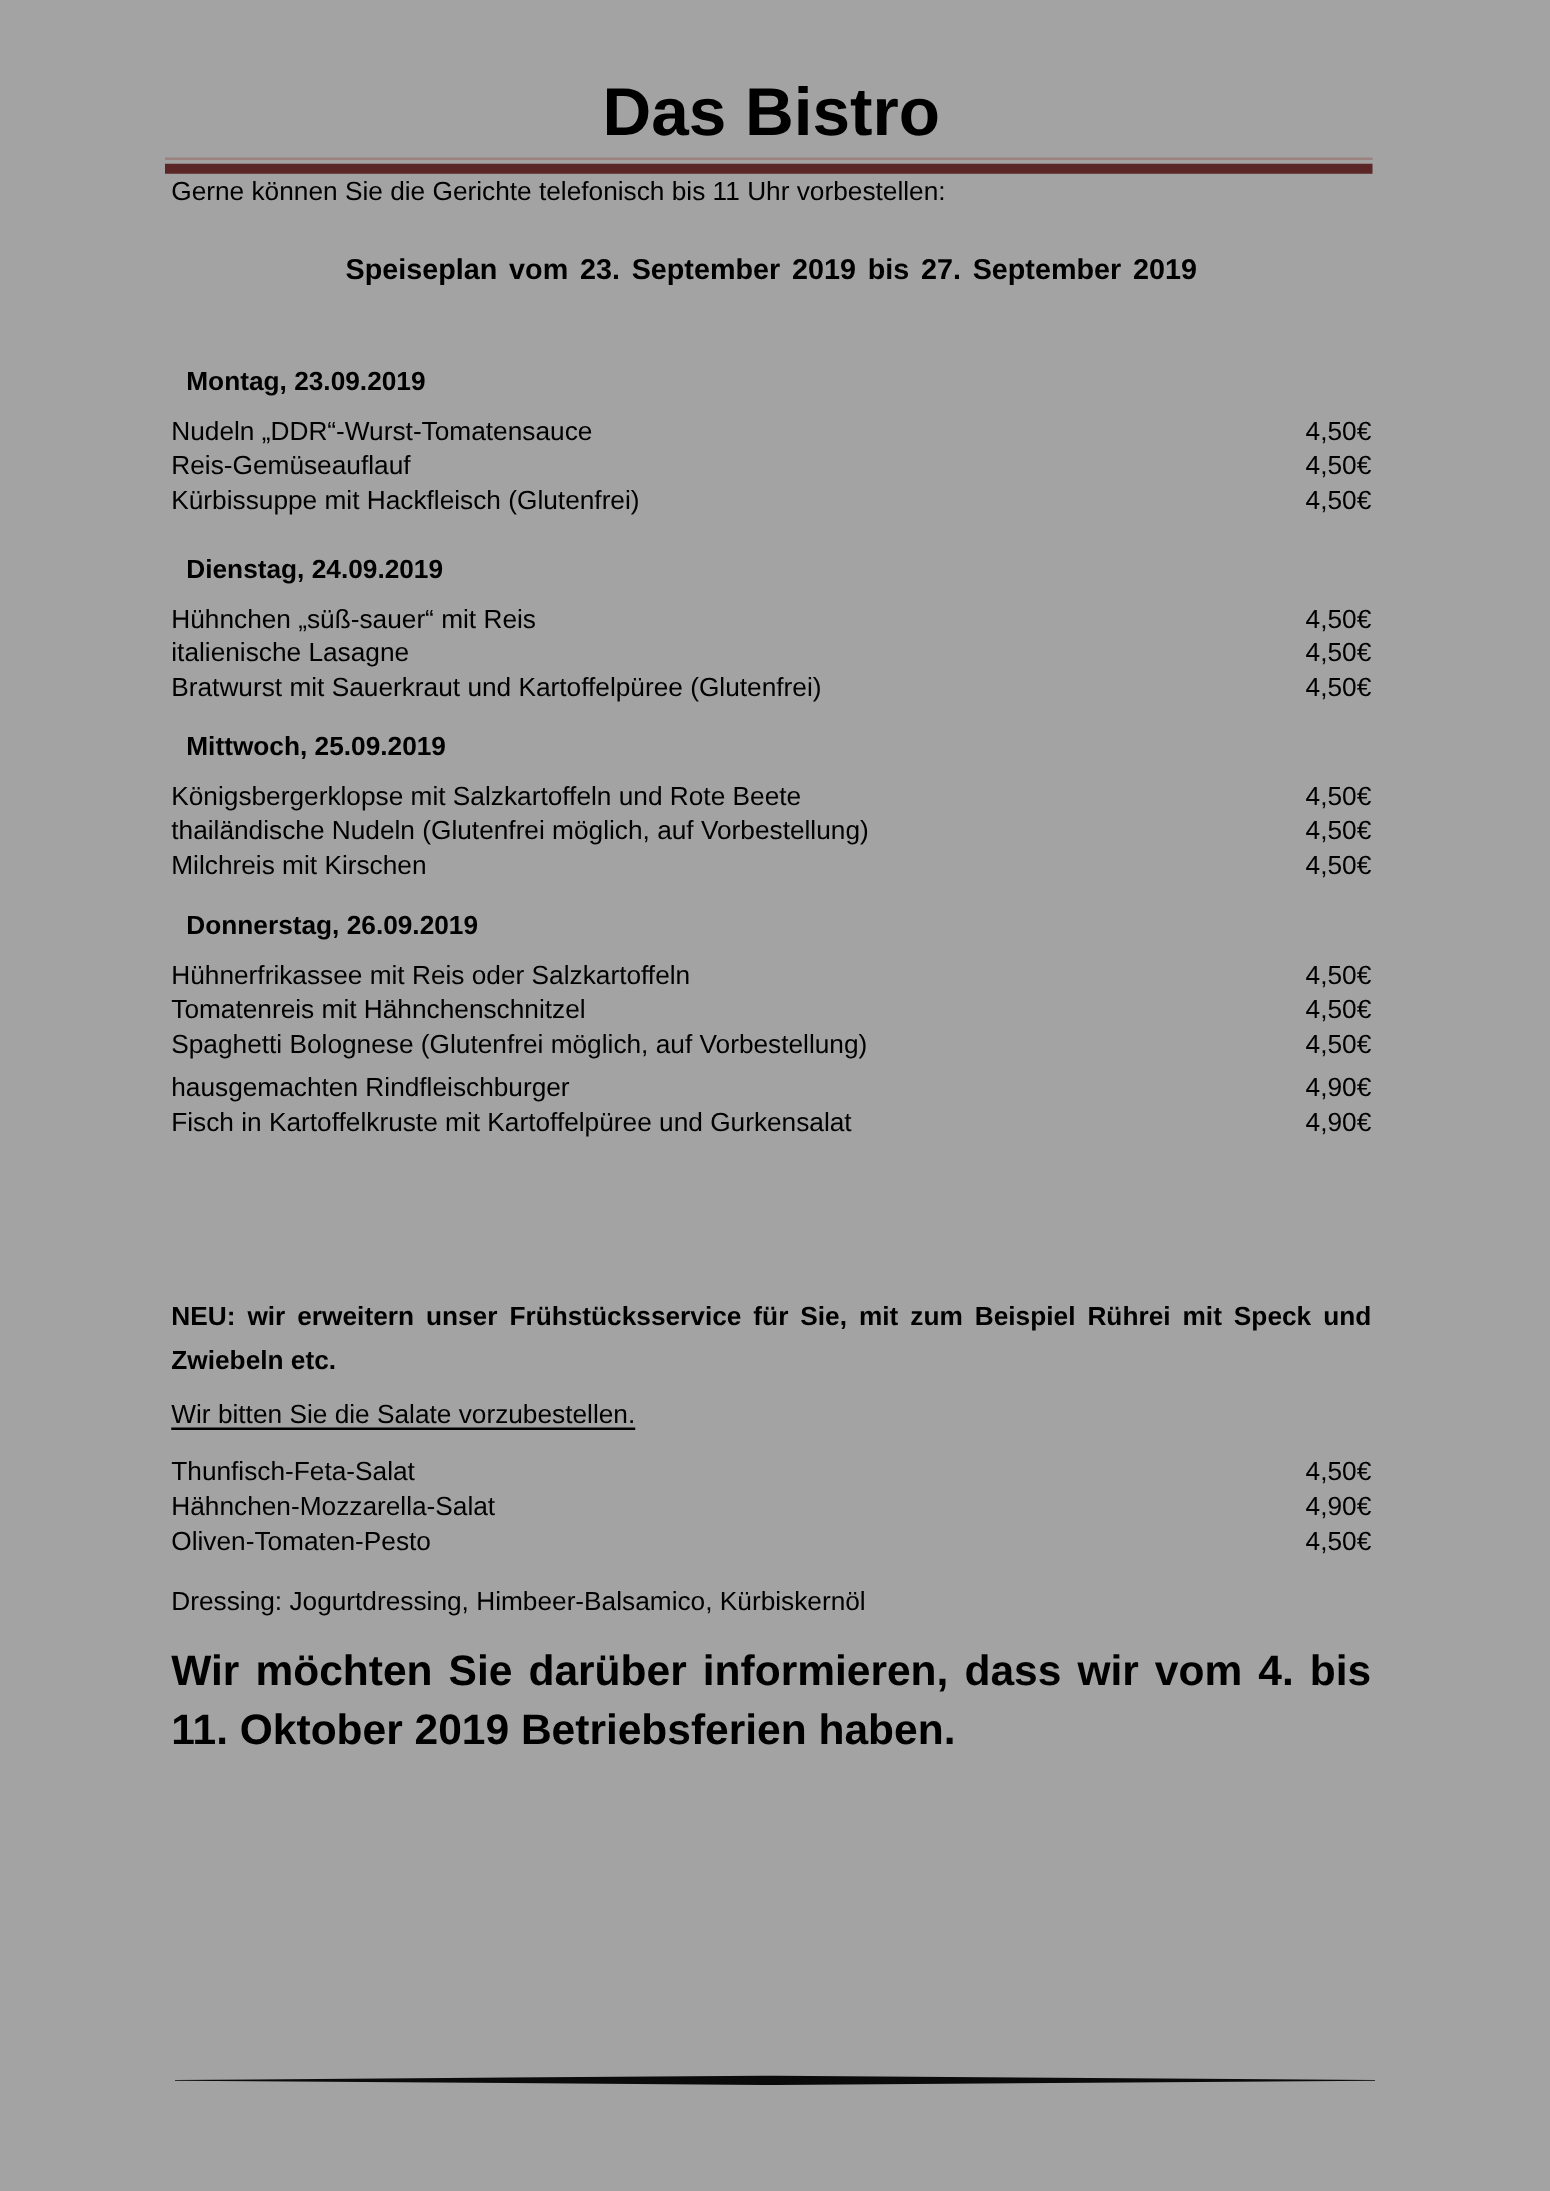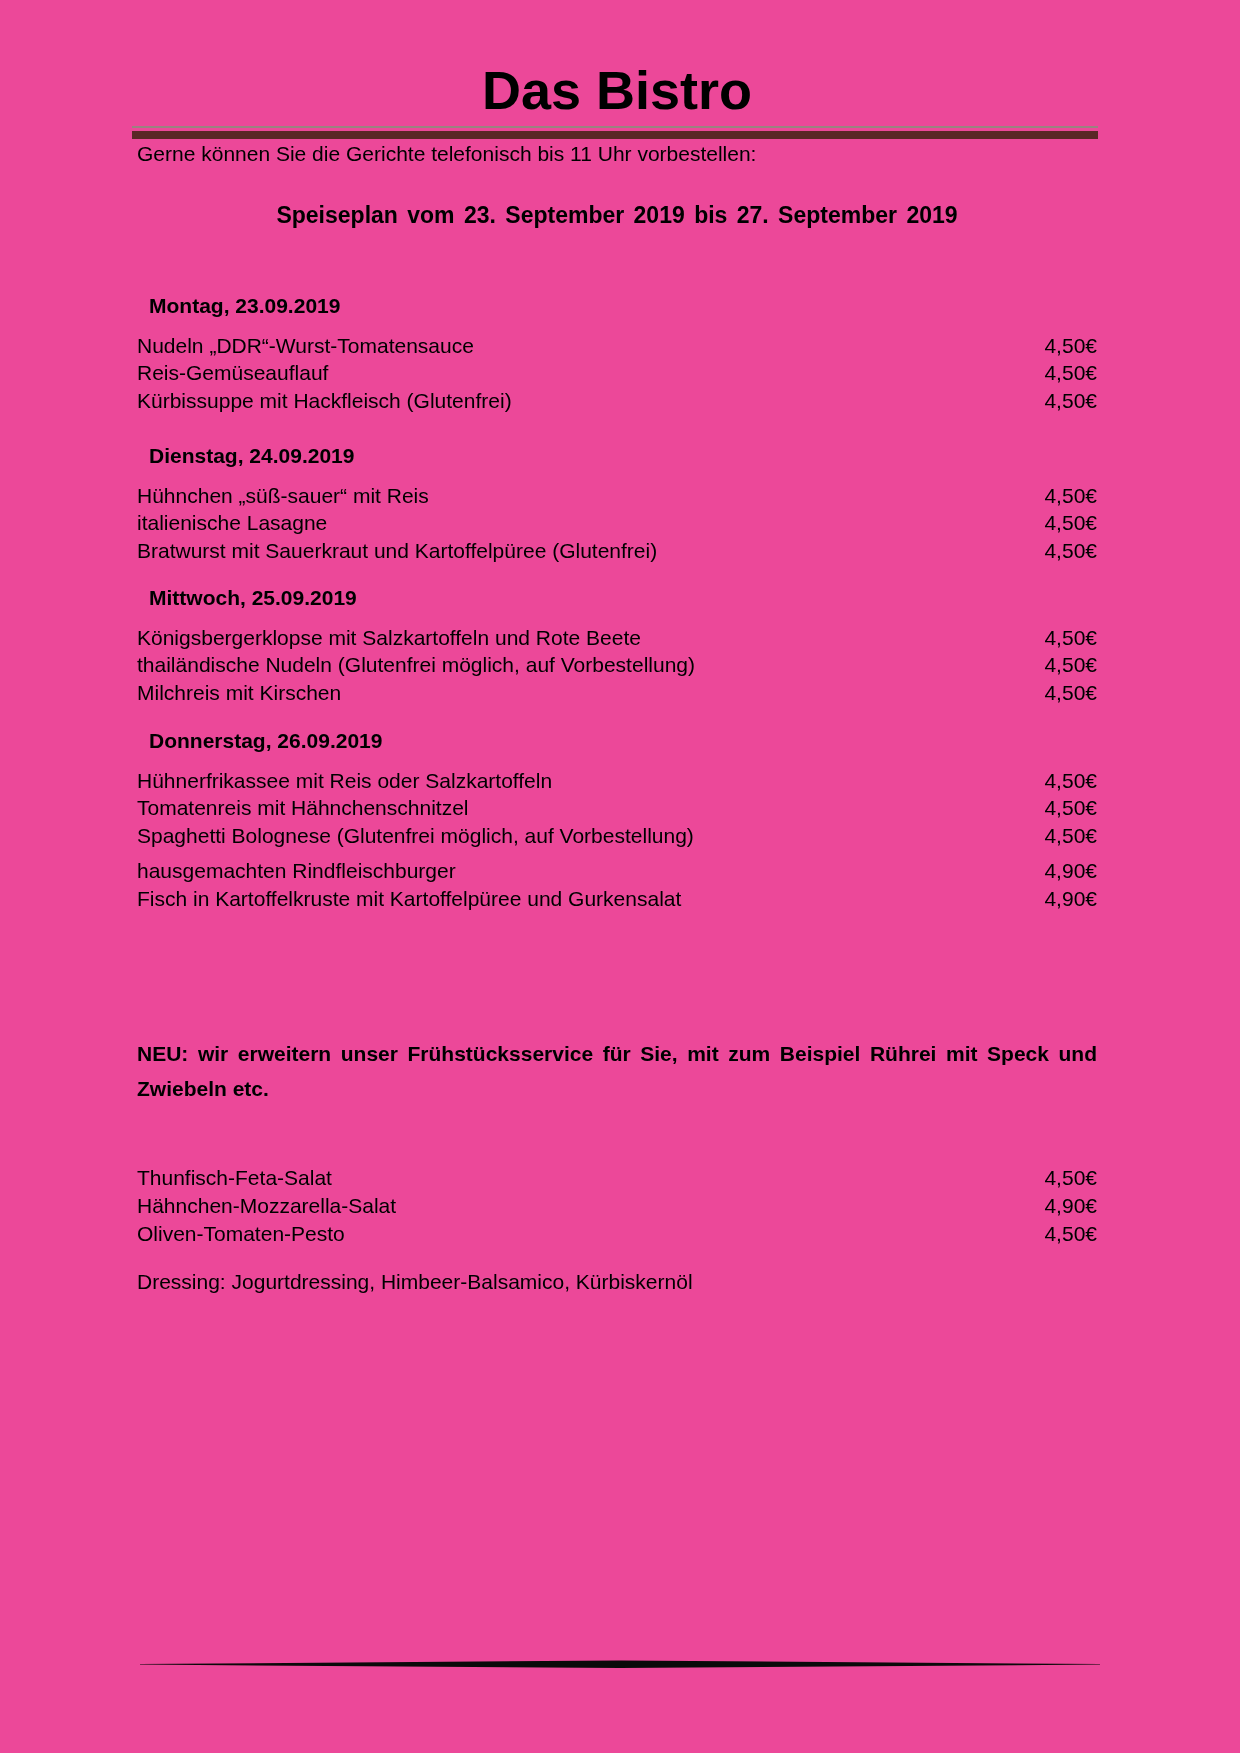--- a/index.html
+++ b/index.html
@@ -1,20 +1,20 @@
 <!DOCTYPE html>
 <html><head>
 <meta charset="utf-8">
 <style>
   html, body { margin: 0; padding: 0; background: #ffffff; }
   .page {
     position: relative;
     width: 1240px;
     height: 1753px;
-    background: #ec4899;
+    background: #a3a3a3;
     color: #000000;
     font-family: "Liberation Sans", "DejaVu Sans", sans-serif;
     overflow: hidden;
   }
   .title {
     position: absolute; top: 60px; left: 137px; width: 960px; margin: 0;
     font-size: 54px; line-height: 60px; font-weight: bold; text-align: center;
   }
   .double-rule { position: absolute; top: 126px; left: 132px; width: 966px; height: 13px; }
   .double-rule .thin  { height: 2px; background: #9b8280; }
@@ -140,38 +140,40 @@
       <span class="dish">hausgemachten Rindfleischburger</span>
       <span class="price">4,90€</span>
     </div>
     <div class="row">
       <span class="dish">Fisch in Kartoffelkruste mit Kartoffelpüree und Gurkensalat</span>
       <span class="price">4,90€</span>
     </div>
   </section>
 
   <p class="note-neu">NEU: wir erweitern unser Frühstücksservice für Sie, mit zum Beispiel Rührei mit Speck und Zwiebeln etc.</p>
+  <p class="salad-heading">Wir bitten Sie die Salate vorzubestellen.</p>
 
   <section class="salads">
     <div class="row">
       <span class="dish">Thunfisch-Feta-Salat</span>
       <span class="price">4,50€</span>
     </div>
     <div class="row">
       <span class="dish">Hähnchen-Mozzarella-Salat</span>
       <span class="price">4,90€</span>
     </div>
     <div class="row">
       <span class="dish">Oliven-Tomaten-Pesto</span>
       <span class="price">4,50€</span>
     </div>
   </section>
 
   <p class="dressing">Dressing: Jogurtdressing, Himbeer-Balsamico, Kürbiskernöl</p>
 
+  <p class="closing">Wir möchten Sie darüber informieren, dass wir vom 4. bis 11. Oktober 2019 Betriebsferien haben.</p>
 
   <div class="bottom-divider">
     <svg width="960" height="9" viewBox="0 0 960 9">
       <polygon points="0,4 480,0.5 960,4 960,4.6 480,8 0,4.6" fill="#0a0a0a"></polygon>
     </svg>
   </div>
 
 </div>
 
 </body></html>

